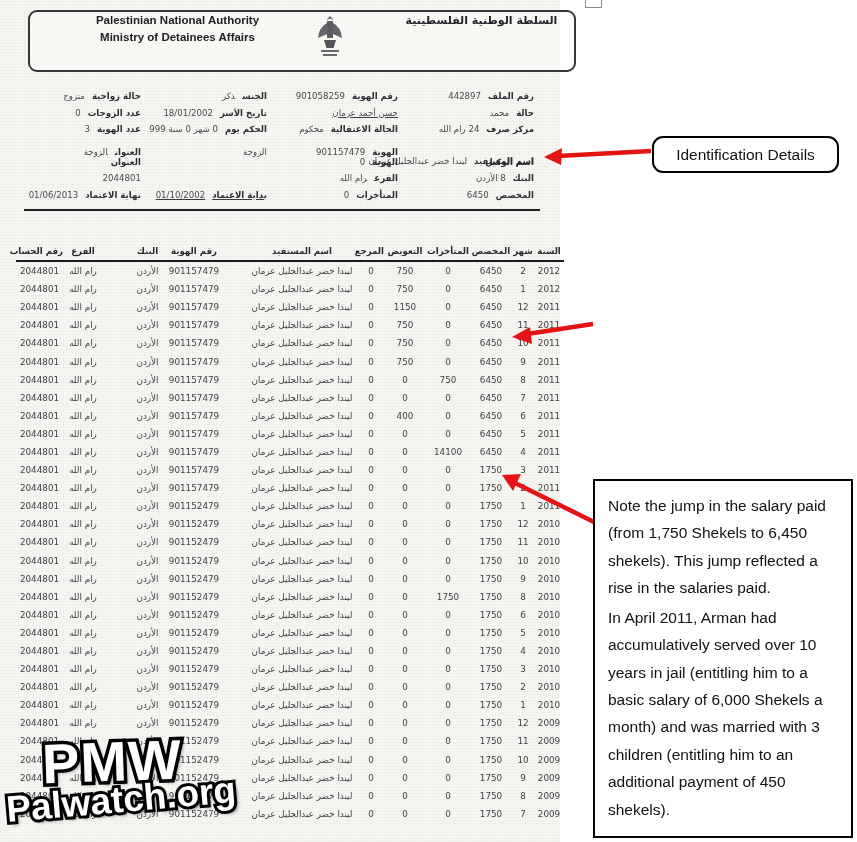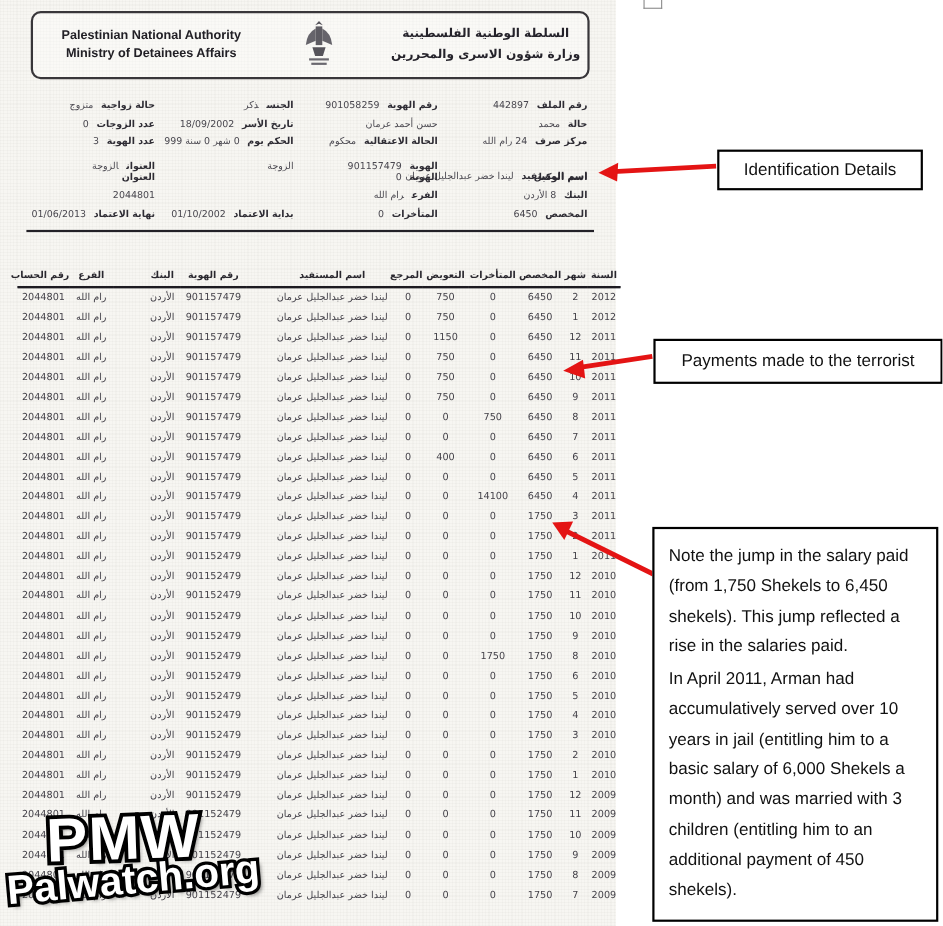--- a/index.html
+++ b/index.html
@@ -5,22 +5,22 @@
   html,body{margin:0;padding:0;background:#fff;}
   .canvas{position:relative;width:857px;height:842px;background:#ffffff;overflow:hidden;
           font-family:"DejaVu Sans",sans-serif;}
   
   .doc{position:absolute;left:0;top:0;width:560px;height:842px;
        background-color:#f7f6f2;
        background-image:repeating-linear-gradient(0deg, rgba(120,118,108,.04) 0 1px, transparent 1px 3px),
                         repeating-linear-gradient(90deg, rgba(120,118,108,.035) 0 1px, transparent 1px 3px);
        color:#3c3a40;filter:blur(0.25px);}
   .hdr-box{position:absolute;left:28px;top:10px;width:504px;height:58px;border:2px solid #38363a;
-           border-radius:9px;display:flex;align-items:center;justify-content:space-between;
-           background:rgba(255,255,255,.35);}
+           border-radius:9px;display:flex;align-items:flex-start;justify-content:space-between;
+           background:rgba(255,255,255,.35);padding-left:40px;}
   .hdr-en{width:215px;text-align:center;font-family:"Liberation Sans",sans-serif;
           font-weight:bold;font-size:11.5px;line-height:1.45;color:#222026;}
   .hdr-ar{width:185px;text-align:center;direction:rtl;font-weight:bold;font-size:11px;
           line-height:1.7;color:#24222a;padding-left:14px;}
   .emblem{width:34px;height:52px;display:flex;align-items:center;justify-content:center;}
   
   .summary{position:absolute;left:24px;top:88px;width:516px;}
   .sum-title-row{display:flex;direction:rtl;align-items:center;height:15px;}
   .sum-title{font-weight:bold;font-size:10px;color:#2a2830;white-space:nowrap;}
   .sum-title-line{flex:1;border-top:1.6px solid #3a383e;margin:4px 8px 0 2px;}
@@ -44,21 +44,21 @@
        -webkit-text-stroke:7px #000;paint-order:stroke fill;transform:rotate(-2deg);
        text-shadow:3px 3px 4px rgba(0,0,0,.55);margin-left:36px;}
   .wm2{font-size:37px;font-weight:900;color:#fff;-webkit-text-stroke:6px #000;
        paint-order:stroke fill;transform:rotate(-5deg);margin-top:-14px;
        text-shadow:3px 3px 4px rgba(0,0,0,.55);}
   
   .arrows{position:absolute;left:0;top:0;width:857px;height:842px;z-index:8;pointer-events:none;}
   .callout{position:absolute;border:2px solid #000;background:#fff;z-index:9;
            font-family:"Liberation Sans",sans-serif;color:#111;}
   .box1{left:652px;top:136px;width:183px;height:33px;display:flex;align-items:center;
-        justify-content:center;font-size:15.5px;}
+        justify-content:center;font-size:15.5px;border-radius:11px;}
   .box2{left:594px;top:308px;width:259px;height:37px;display:flex;align-items:center;
         justify-content:center;font-size:15.5px;}
   .box3{left:593px;top:479px;width:231px;padding:11px 12px 13px 13px;font-size:15.5px;line-height:1.77;}
   .box3 p{margin:0;}
   .box3 p + p{margin-top:2px;}
   .mini-square{position:absolute;left:585px;top:0;width:15px;height:7px;
                border:1.5px solid #8a8a8a;border-top:none;background:#fff;}
 </style>
 </head>
 <body>
@@ -78,36 +78,35 @@
           <rect x="12" y="7" width="6" height="17" fill="#5d5b62"></rect>
           <path d="M12 9 Q4 13 3 24 L12 20 Z" fill="#66646b"></path>
           <path d="M18 9 Q26 13 27 24 L18 20 Z" fill="#66646b"></path>
           <path d="M9 26 h12 l-2.5 8 h-7 z" fill="#55535a"></path>
           <rect x="6" y="36" width="18" height="2" fill="#6a686f"></rect>
           <rect x="8" y="40" width="14" height="2" fill="#6a686f"></rect>
         </svg>
       </div>
       <div class="hdr-ar">
         <div>السلطة الوطنية الفلسطينية</div>
-        <div>وزارة شؤون الاسرى والمحررين</div>
       </div>
     </div>
 
     <div class="summary">
       <div id="summary-rows">
           <div class="sum-row">
             <div class="sum-field" style="grid-column: 1;"><span class="sum-lbl">رقم الملف</span><span class="sum-val">442897</span></div>
             <div class="sum-field" style="grid-column: 2;"><span class="sum-lbl">رقم الهوية</span><span class="sum-val">901058259</span></div>
             <div class="sum-field" style="grid-column: 3;"><span class="sum-lbl">الجنس</span><span class="sum-val">ذكر</span></div>
             <div class="sum-field" style="grid-column: 4;"><span class="sum-lbl">حالة زواجية</span><span class="sum-val">متزوج</span></div>
           </div>
           <div class="sum-row">
             <div class="sum-field" style="grid-column: 1;"><span class="sum-lbl">حالة</span><span class="sum-val">محمد</span></div>
-            <div class="sum-field" style="grid-column: 2;"><span class="sum-val">حسن    أحمد    عرمان</span></div>
-            <div class="sum-field" style="grid-column: 3;"><span class="sum-lbl">تاريخ الأسر</span><span class="sum-val">18/09/2002</span></div>
+            <div class="sum-field" style="grid-column: 2; text-decoration: underline;"><span class="sum-val">حسن    أحمد    عرمان</span></div>
+            <div class="sum-field" style="grid-column: 3;"><span class="sum-lbl">تاريخ الأسر</span><span class="sum-val">18/01/2002</span></div>
             <div class="sum-field" style="grid-column: 4;"><span class="sum-lbl">عدد الزوجات</span><span class="sum-val">0</span></div>
           </div>
           <div class="sum-row">
             <div class="sum-field" style="grid-column: 1;"><span class="sum-lbl">مركز صرف</span><span class="sum-val">24  رام الله</span></div>
             <div class="sum-field" style="grid-column: 2;"><span class="sum-lbl">الحالة الاعتقالية</span><span class="sum-val">محكوم</span></div>
             <div class="sum-field" style="grid-column: 3;"><span class="sum-lbl">الحكم يوم</span><span class="sum-val">0  شهر 0  سنة 999</span></div>
             <div class="sum-field" style="grid-column: 4;"><span class="sum-lbl">عدد الهوية</span><span class="sum-val">3</span></div>
           </div>
           <div class="sum-row">
             <div class="sum-field" style="grid-column: 1; margin-top: 19px;"><span class="sum-lbl">اسم المستفيد</span><span class="sum-val">ليندا خضر عبدالجليل عرمان</span></div>
@@ -121,21 +120,21 @@
             <div class="sum-field" style="grid-column: 4;"><span class="sum-lbl">العنوان</span></div>
           </div>
           <div class="sum-row">
             <div class="sum-field" style="grid-column: 1;"><span class="sum-lbl">البنك</span><span class="sum-val">8    الأردن</span></div>
             <div class="sum-field" style="grid-column: 2;"><span class="sum-lbl">الفرع</span><span class="sum-val">رام الله</span></div>
             <div class="sum-field" style="grid-column: 4;"><span class="sum-val">2044801</span></div>
           </div>
           <div class="sum-row">
             <div class="sum-field" style="grid-column: 1;"><span class="sum-lbl">المخصص</span><span class="sum-val">6450</span></div>
             <div class="sum-field" style="grid-column: 2;"><span class="sum-lbl">المتأخرات</span><span class="sum-val">0</span></div>
-            <div class="sum-field" style="grid-column: 3;"><span class="sum-lbl">بداية الاعتماد</span><span class="sum-val">01/10/2002</span></div>
+            <div class="sum-field" style="grid-column: 3; text-decoration: underline;"><span class="sum-lbl">بداية الاعتماد</span><span class="sum-val">01/10/2002</span></div>
             <div class="sum-field" style="grid-column: 4;"><span class="sum-lbl">نهاية الاعتماد</span><span class="sum-val">01/06/2013</span></div>
           </div>
         </div>
       <div class="thick-rule"></div>
     </div>
 
     <table class="pay-table">
       <colgroup>
         <col style="width:47px">
           <col style="width:40px">
@@ -654,22 +653,19 @@
     </g>
     <g>
       <line x1="596" y1="523" x2="515" y2="483" stroke="#e41414" stroke-width="4.5"></line>
       <polygon points="502,475 521,474 513,491" fill="#e41414"></polygon>
     </g>
   </svg>
 
   <div class="callout box1">
     <span>Identification Details</span>
   </div>
-  <div class="callout box2">
-    <span>Payments made to the terrorist</span>
-  </div>
   <div class="callout box3">
     <p>Note the jump in the salary paid (from 1,750 Shekels to 6,450 shekels). This jump reflected a rise in the salaries paid.</p>
     <p>In April 2011, Arman had accumulatively served over 10 years in jail (entitling him to a basic salary of 6,000 Shekels a month) and was married with 3 children (entitling him to an additional payment of 450 shekels).</p>
   </div>
 
   <div class="mini-square"></div>
 </div>
 
 </body></html>

